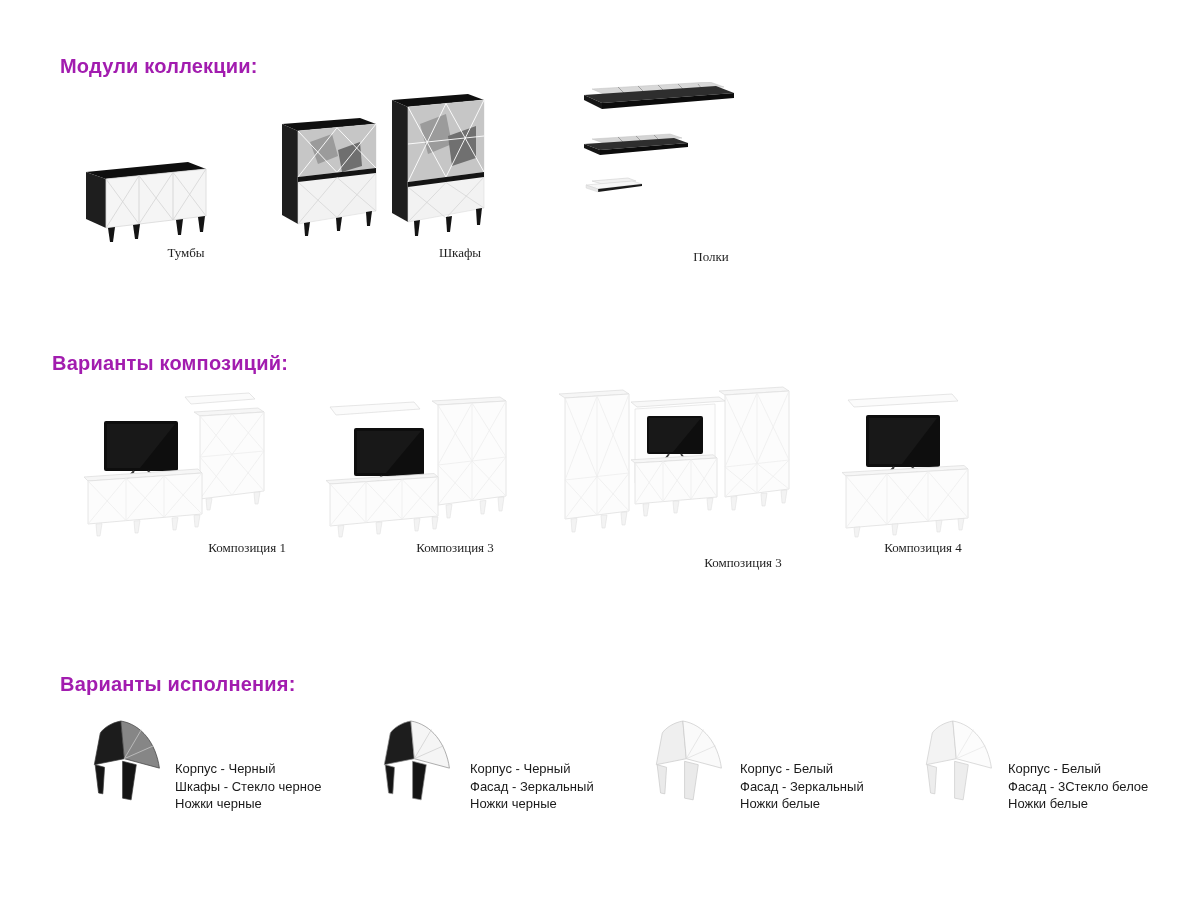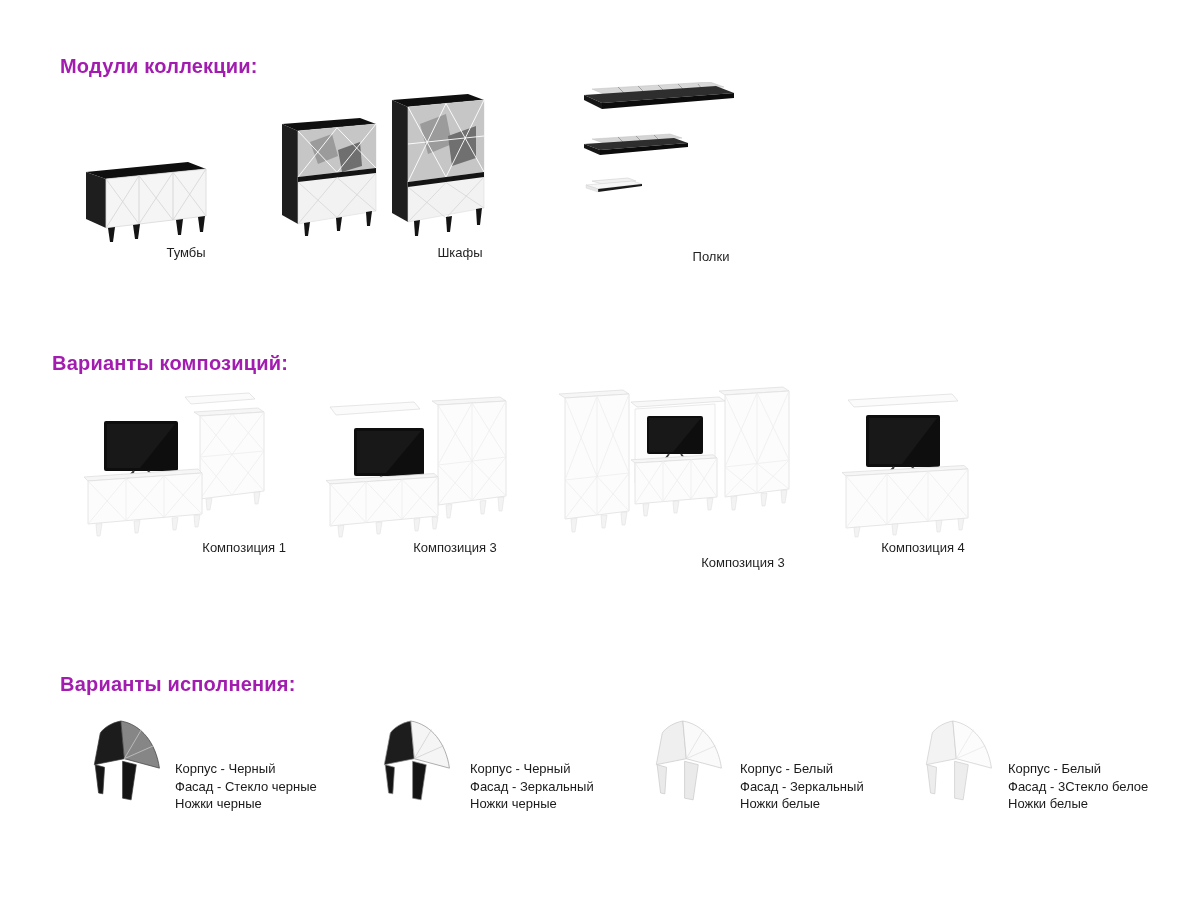--- a/index.html
+++ b/index.html
@@ -7,21 +7,21 @@
     width:1200px;height:900px;background:#ffffff;
     font-family:"Liberation Sans","DejaVu Sans",sans-serif;
     color:#1a1a1a;overflow:hidden;
   }
   .page{position:relative;width:1200px;height:900px;background:#ffffff;}
   .abs{position:absolute;}
   .section-title{
     font-size:20px;font-weight:800;color:#a21caf;letter-spacing:.2px;
   }
   .img-label{
-    font-size:13px;color:#1f1f1f;text-align:center;white-space:nowrap;
+    font-size:13px;color:#1f1f1f;text-align:center;white-space:nowrap;font-family:Liberation Serif, serif;
   }
   .finish-text{
     font-size:13px;color:#1a1a1a;line-height:17.5px;white-space:nowrap;margin-top:44px;
   }
   svg{display:block;}
 </style>
 </head>
 <body>
 
 <div class="page">
@@ -272,21 +272,21 @@
         <path d="M50,7 C39,9 30,15 26,21 L19,58 L54,51 Z" fill="#1c1c1c"></path>
         <path d="M50,7 C74,11 91,33 95,62 L54,51 Z" fill="#868686"></path>
       </g>
       <g fill="none" stroke-width="0.7" stroke="#dcdcdc">
         <path d="M54,51 L74,17 M54,51 L88,36"></path>
       </g>
     </svg>
   </div>
   <div class="abs finish-text" style="left:175px;top:716px;">
     <div>Корпус - Черный</div>
-    <div>Фасад - Стекло черные</div>
+    <div>Шкафы - Стекло черное</div>
     <div>Ножки черные</div>
   </div>
 
   <div class="abs" style="left:368px;top:714px;">
     <svg width="90" height="92" viewBox="0 0 105 105">
       <g stroke-width="0.8" stroke-linejoin="round" stroke="#8a8a8a">
         <path d="M20,58 L31,61 L29,92 L24,91 Z" fill="#151515"></path>
         <path d="M52,54 L68,58 L62,99 L52,97 Z" fill="#151515"></path>
         <path d="M50,7 C39,9 30,15 26,21 L19,58 L54,51 Z" fill="#1d1d1d"></path>
         <path d="M50,7 C74,11 91,33 95,62 L54,51 Z" fill="#f5f5f5"></path>

